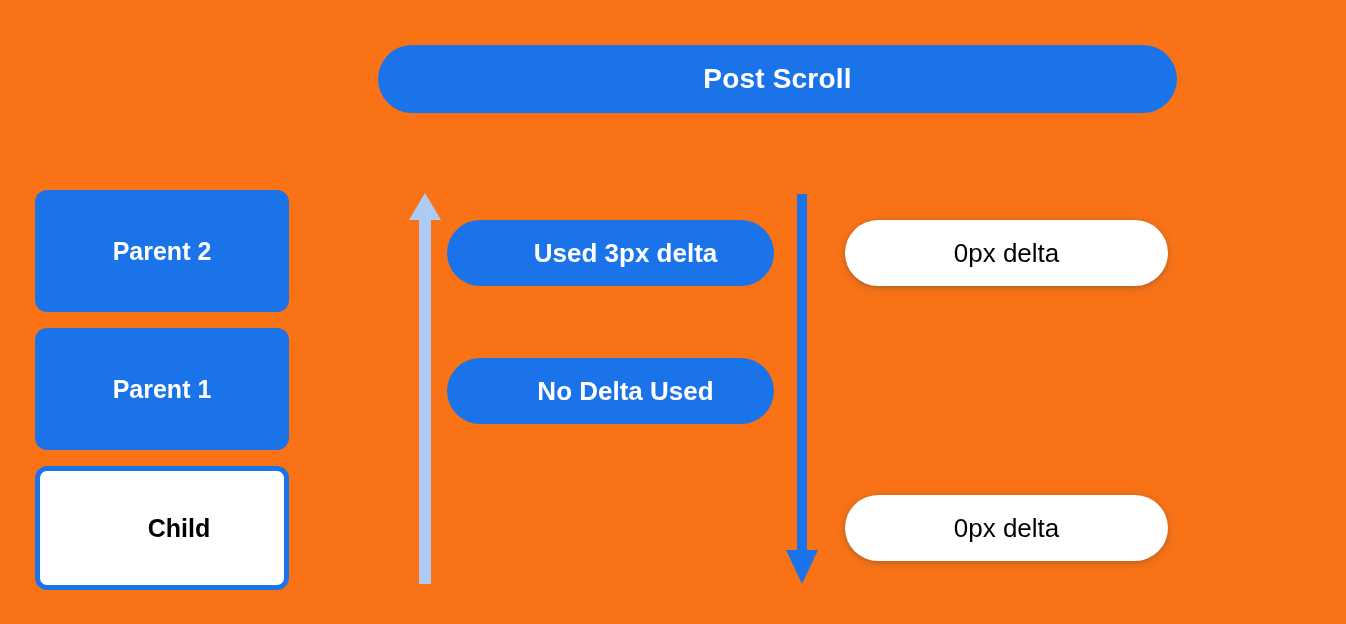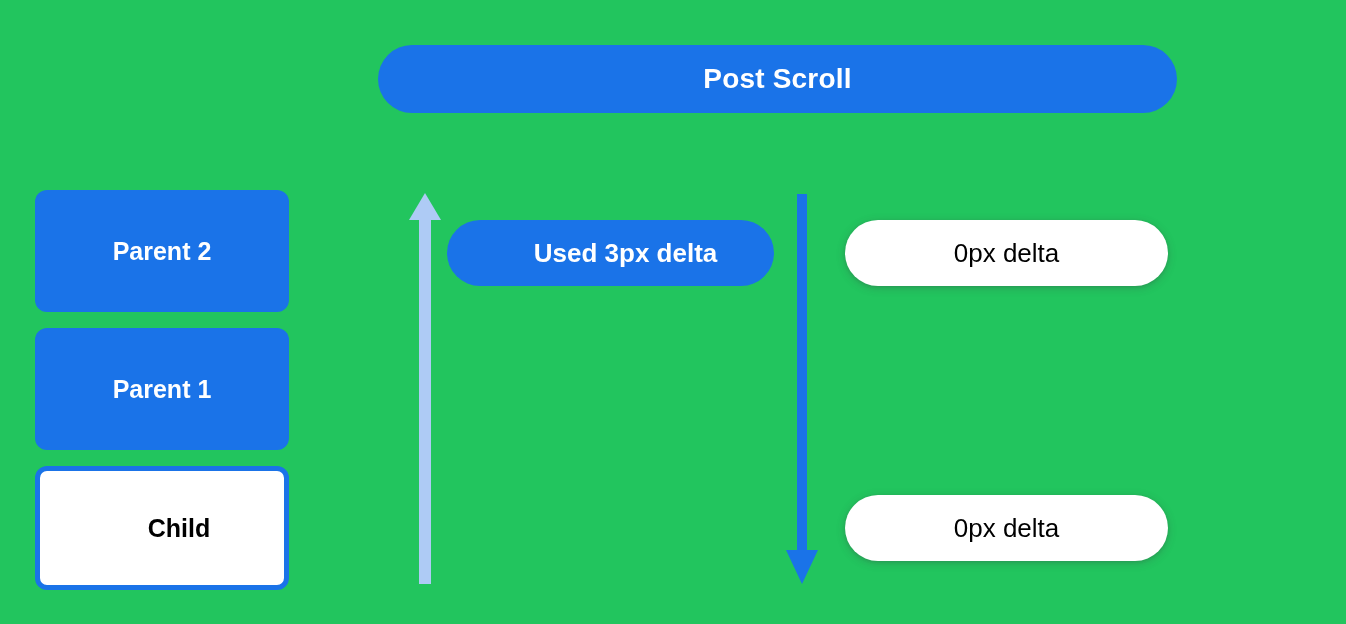--- a/index.html
+++ b/index.html
@@ -9,21 +9,21 @@
   }
   body {
     font-family: "Liberation Sans", sans-serif;
     -webkit-font-smoothing: antialiased;
   }
 
   #canvas {
     position: relative;
     width: 1346px;
     height: 624px;
-    background: #22c55e;
+    background: #f97316;
     overflow: hidden;
   }
 
   
   .header-pill {
     position: absolute;
     left: 378px;
     top: 45px;
     width: 799px;
     height: 68px;
@@ -145,20 +145,23 @@
   </svg>
 
   <svg class="arrow" style="left:783px; top:188px;" width="38" height="400" viewBox="0 0 38 400">
     <rect x="14" y="6" width="10" height="360" fill="#1a73e8"></rect>
     <polygon points="19,396 3,362 35,362" fill="#1a73e8"></polygon>
   </svg>
 
   <div id="pill-used-3px" class="pill-blue">
     <span class="label">Used 3px delta</span>
   </div>
+  <div id="pill-no-delta" class="pill-blue">
+    <span class="label">No Delta Used</span>
+  </div>
 
   <div id="pill-delta-top" class="pill-white">
     <span class="label">0px delta</span>
   </div>
   <div id="pill-delta-bottom" class="pill-white">
     <span class="label">0px delta</span>
   </div>
 
 </div>
 

